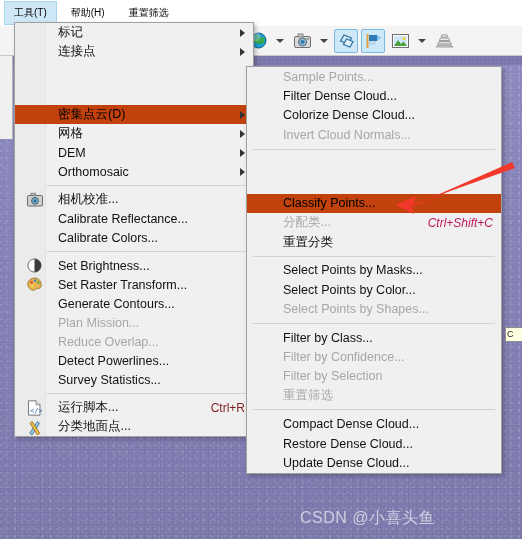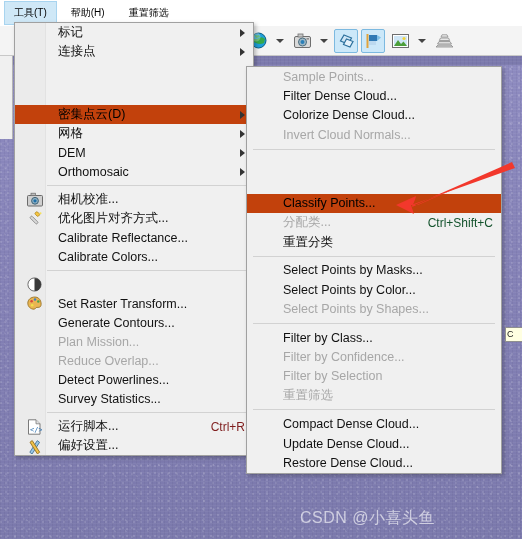--- a/index.html
+++ b/index.html
@@ -69,21 +69,21 @@
   #menu-dense .mi{padding-left:36px;height:19.4px;}
   .mi.cn{font-size:12.5px;}
   .mi.disabled{color:#a7a7a7;}
   .mi.hl{background:#c2410c;color:#000;margin-top:44px;}
   .mi .arrow{
     position:absolute;right:8px;top:50%;transform:translateY(-50%);
     width:0;height:0;border-top:4px solid transparent;border-bottom:4px solid transparent;
     border-left:5px solid #333;
   }
   .mi .accel{margin-left:auto;padding-left:24px;color:#7f1d1d;font-size:12px;}
-  .mi.disabled .accel{color:#14532d;}
+  .mi.disabled .accel{color:#be185d;font-style:italic;}
   .sep{height:1px;background:#d2d2d2;margin:4px 6px 4px 6px;}
   .sep.inset{margin-left:32px;}
   .ico{position:absolute;left:12px;top:50%;transform:translateY(-50%);width:16px;height:16px;}
   .menu .gutter{
     position:absolute;left:0;top:0;bottom:0;width:30px;background:#ebebeb;border-right:1px solid #e2e2e2;
   }
   
   .red-arrow{position:absolute;left:376px;top:160px;pointer-events:none;}
   
   .watermark{
@@ -218,48 +218,39 @@
         <svg width="16" height="15" viewBox="0 0 16 15">
           <rect x="0.5" y="3.5" width="15" height="10.5" rx="1" fill="#cfcfcf" stroke="#6b6b6b"></rect>
           <rect x="4" y="1.2" width="4.5" height="2.4" fill="#bdbdbd" stroke="#6b6b6b" stroke-width=".7"></rect>
           <circle cx="8" cy="8.8" r="3.4" fill="#8fb0c3" stroke="#3c6176"></circle>
           <circle cx="8" cy="8.8" r="1.6" fill="#1f6fa8"></circle>
         </svg>
       </span>
       <span>相机校准...</span>
     </div>
 
-    <div class="mi cn">
-      <span class="ico">
-        <svg width="16" height="16" viewBox="0 0 16 16">
-          <rect x="8" y="1.2" width="4.5" height="3.2" rx="1" transform="rotate(45 10 3)" fill="#f5c542" stroke="#a8801b" stroke-width=".7"></rect>
-          <rect x="2" y="7" width="9.5" height="2.6" rx="1" transform="rotate(45 6 9)" fill="#d9d9d9" stroke="#777" stroke-width=".7"></rect>
-          <circle cx="13.5" cy="2.2" r="1" fill="#f5e05a"></circle>
-        </svg>
-      </span>
-      <span>优化图片对齐方式...</span>
-    </div>
 
     <div class="mi">
       <span>Calibrate Reflectance...</span>
     </div>
     <div class="mi">
       <span>Calibrate Colors...</span>
     </div>
 
     <div class="sep inset"></div>
 
 
     <div class="mi">
       <span class="ico">
         <svg width="15" height="15" viewBox="0 0 15 15">
           <circle cx="7.5" cy="7.5" r="6.6" fill="#ffffff" stroke="#6f6f6f"></circle>
           <path d="M7.5 .9 A6.6 6.6 0 0 1 7.5 14.1 Z" fill="#3a3a3a"></path>
         </svg>
       </span>
+      <span>Set Brightness...</span>
     </div>
 
     <div class="mi">
       <span class="ico">
         <svg width="16" height="15" viewBox="0 0 16 15">
           <path d="M8 1 C3.6 1 .8 3.8 .8 7.2 C.8 10.6 3.6 13.2 7 13.2 C8.4 13.2 8.2 12 9 11.6 C10 11 12 12 13.4 10.6 C15.2 8.8 14 1 8 1Z" fill="#e9b552" stroke="#8e6a1c" stroke-width=".8"></path>
           <circle cx="4.6" cy="5.3" r="1.25" fill="#d8453b"></circle>
           <circle cx="8" cy="3.6" r="1.25" fill="#3f7fc4"></circle>
           <circle cx="11.3" cy="5.6" r="1.25" fill="#4aa34a"></circle>
           <circle cx="5.2" cy="9.3" r="1.25" fill="#f0e14a"></circle>
@@ -298,21 +289,21 @@
       <span class="accel">Ctrl+R</span>
     </div>
 
     <div class="mi cn">
       <span class="ico">
         <svg width="16" height="16" viewBox="0 0 16 16">
           <path d="M2 13.5 L11 3 l2 2 L4 15.5 Z" fill="#9bc7e6" stroke="#3b6e93" stroke-width=".8" transform="rotate(-8 8 8)"></path>
           <path d="M13.5 13.5 L4.5 3 l-2 2 L11.5 15.5 Z" fill="#f0c24a" stroke="#8e6a1c" stroke-width=".8" transform="rotate(8 8 8)"></path>
         </svg>
       </span>
-      <span>偏好设置...</span>
+      <span>分类地面点...</span>
     </div>
   </div>
 
   <div class="menu" id="menu-dense">
     <div class="mi disabled">
       <span>Sample Points...</span>
     </div>
     <div class="mi">
       <span>Filter Dense Cloud...</span>
     </div>
@@ -362,24 +353,24 @@
     <div class="mi cn disabled">
       <span>重置筛选</span>
     </div>
 
     <div class="sep"></div>
 
     <div class="mi">
       <span>Compact Dense Cloud...</span>
     </div>
     <div class="mi">
+      <span>Restore Dense Cloud...</span>
+    </div>
+    <div class="mi">
       <span>Update Dense Cloud...</span>
-    </div>
-    <div class="mi">
-      <span>Restore Dense Cloud...</span>
     </div>
   </div>
 
   <div class="tip-frag">C</div>
 
   <svg class="red-arrow" width="140" height="62" viewBox="0 0 140 62">
     <path d="M136 2 L36 46 L40 36 L20 45 L38 54 L35 45 L139 8 Z" fill="#f2382c"></path>
     <path d="M137 3 L42 45 L22 45 L40 37 L36 47 Z" fill="#f2382c"></path>
   </svg>
 

